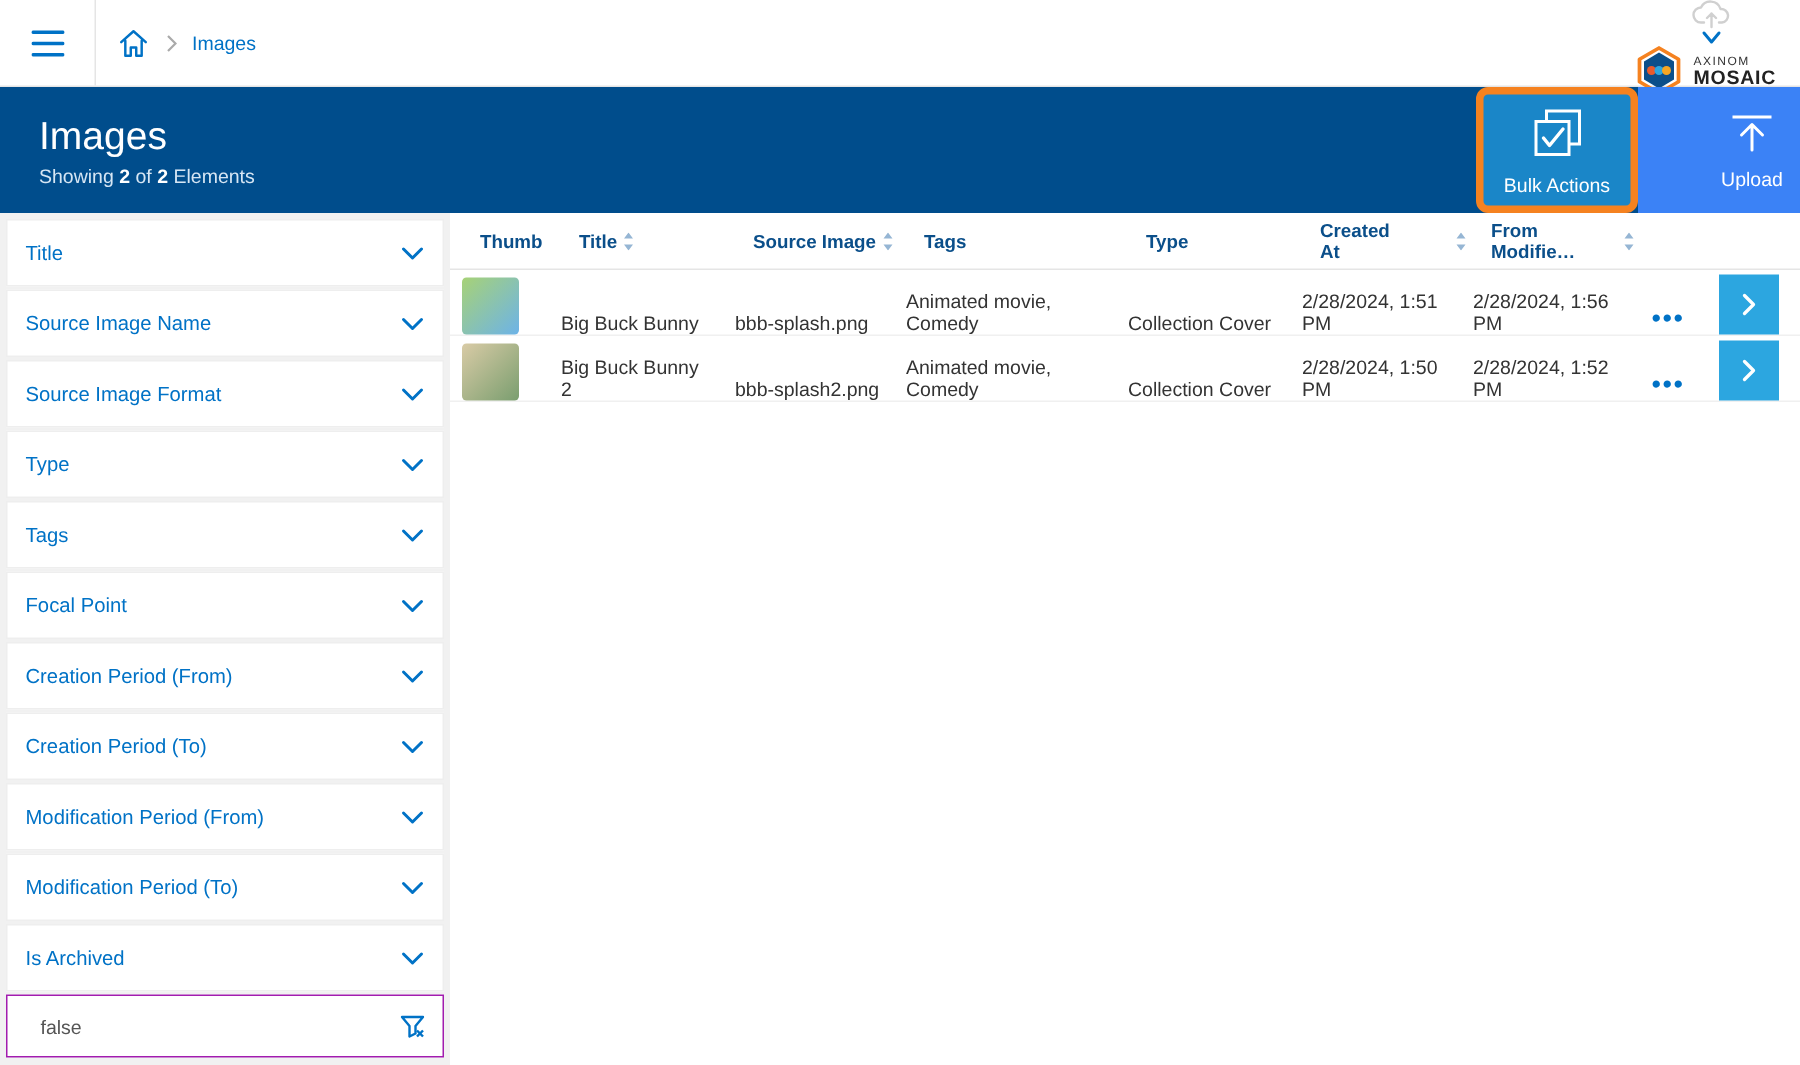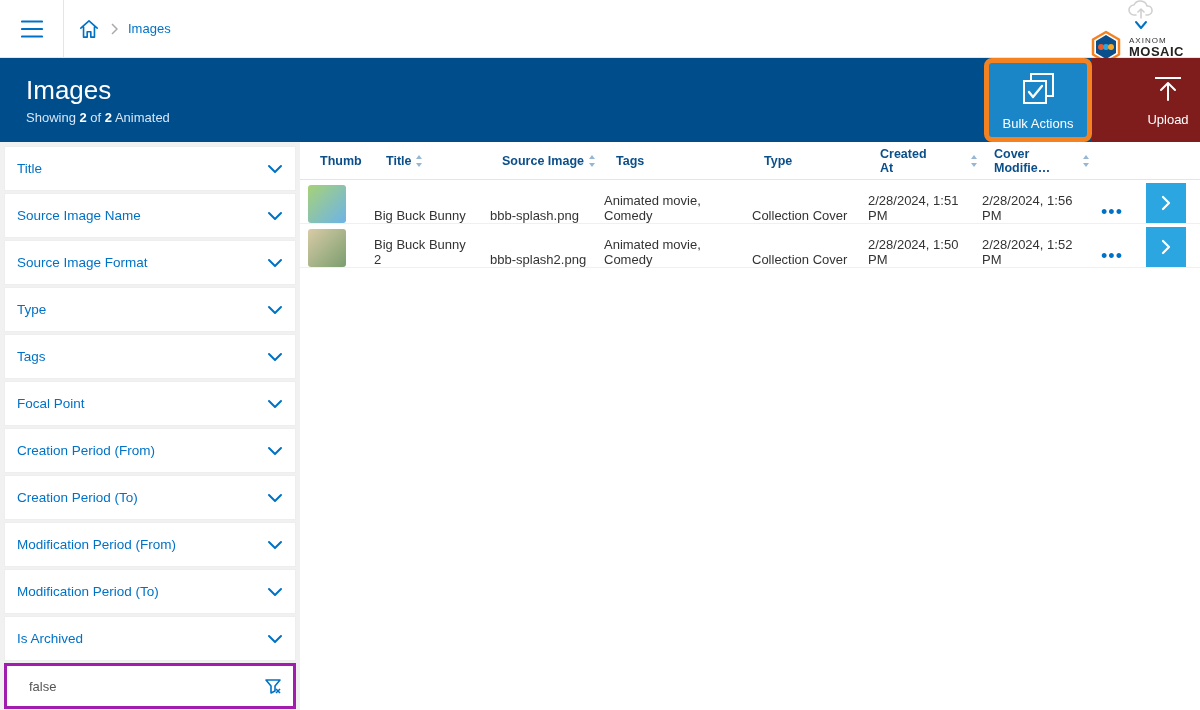--- a/index.html
+++ b/index.html
@@ -23,28 +23,28 @@
   .logo-text .line2 { font-size:13px; font-weight:700; letter-spacing:0.5px; color:#222; }
 
   
   .blue-header { background: #004d8c; color:#fff; height: 84px; display:flex; align-items:center; padding-left: 26px; position:relative; }
   .blue-title { font-size: 26px; font-weight: 400; margin-bottom: 4px; }
   .blue-sub { font-size: 13px; color: #d6e6f4; }
   .blue-sub b { color:#fff; font-weight:600; }
   .header-actions { position:absolute; right:0; top:0; bottom:0; display:flex; }
   .action-tile { width: 108px; display:flex; flex-direction:column; align-items:center; justify-content:center; gap:8px; color:#fff; font-size:13px; cursor:pointer; }
   .action-bulk { background:#1a86c8; border: 5px solid #f58220; border-radius: 8px; }
-  .action-upload { background:#7f1d1d;padding-left:44px; }
+  .action-upload { background:#3b82f6;padding-left:44px; }
 
   
   .body-wrap { display:flex; height: calc(710px - 58px - 84px); background:#f5f5f5; }
   .sidebar { width: 300px; padding: 4px 4px 4px 4px; background:#f1f1f1; }
   .filter-item { background:#fff; border:1px solid #eee; margin-bottom:2px; padding: 14px 12px; display:flex; align-items:center; justify-content:space-between; cursor:pointer; }
   .filter-label { color:#0072c6; font-size:13.5px; }
-  .filter-value { background:#fff; border:3px solid #a21caf; padding: 12px 12px 12px 22px; display:flex; align-items:center; justify-content:space-between; color:#555; font-size:13px; margin-bottom:2px;}
+  .filter-value { background:#fff; border:1px solid #a21caf; padding: 12px 12px 12px 22px; display:flex; align-items:center; justify-content:space-between; color:#555; font-size:13px; margin-bottom:2px;}
   .filter-value .clear { color:#0072c6; }
 
   
   .table-area { flex:1; background:#fff; overflow:auto; }
   .thead { display:flex; border-bottom:1px solid #e5e5e5; height:38px; align-items:center; font-size:12.5px; color:#0b4f8a; font-weight:600;padding-left:12px; }
   .th, .td { padding: 0 8px; }
   .th { display:flex; align-items:center; gap:4px; }
   .col-thumb { width: 66px; }
   .col-title { width: 116px; }
   .col-source { width: 114px; }
@@ -119,21 +119,21 @@
         <span class="line2">MOSAIC</span>
       </div>
     </div>
   </div>
 </div>
 
 <div class="blue-header">
   <div>
     <div class="blue-title">Images</div>
     <div class="blue-sub">
-      <span>Showing </span><b>2</b><span> of </span><b>2</b><span> Animated</span>
+      <span>Showing </span><b>2</b><span> of </span><b>2</b><span> Elements</span>
     </div>
   </div>
   <div class="header-actions">
     <div class="action-tile action-bulk">
       <svg width="38" height="38" viewBox="0 0 38 38">
           <rect x="12" y="4" width="22" height="22" fill="none" stroke="#fff" stroke-width="2"></rect>
           <rect x="5" y="11" width="22" height="22" fill="#1a86c8" stroke="#fff" stroke-width="2"></rect>
           <path d="M10 22 L14 27 L23 16" fill="none" stroke="#fff" stroke-width="2.3" stroke-linecap="round" stroke-linejoin="round"></path>
         </svg>
       <span>Bulk Actions</span>
@@ -280,21 +280,21 @@
         </div>
       <div class="th col-created">
           <span>Created At</span> 
           <span class="sort-ic">
             <svg width="8" height="12" viewBox="0 0 8 12">
               <path d="M4 0 L7 4 H1 Z M4 12 L1 8 H7 Z" fill="currentColor"></path>
             </svg>
           </span>
         </div>
       <div class="th col-modified">
-          <span>Cover Modifie…</span> 
+          <span>From Modifie…</span> 
           <span class="sort-ic">
             <svg width="8" height="12" viewBox="0 0 8 12">
               <path d="M4 0 L7 4 H1 Z M4 12 L1 8 H7 Z" fill="currentColor"></path>
             </svg>
           </span>
         </div>
       <div class="th col-menu"></div>
       <div class="th col-arrow"></div>
     </div>
     <div id="tbody">

